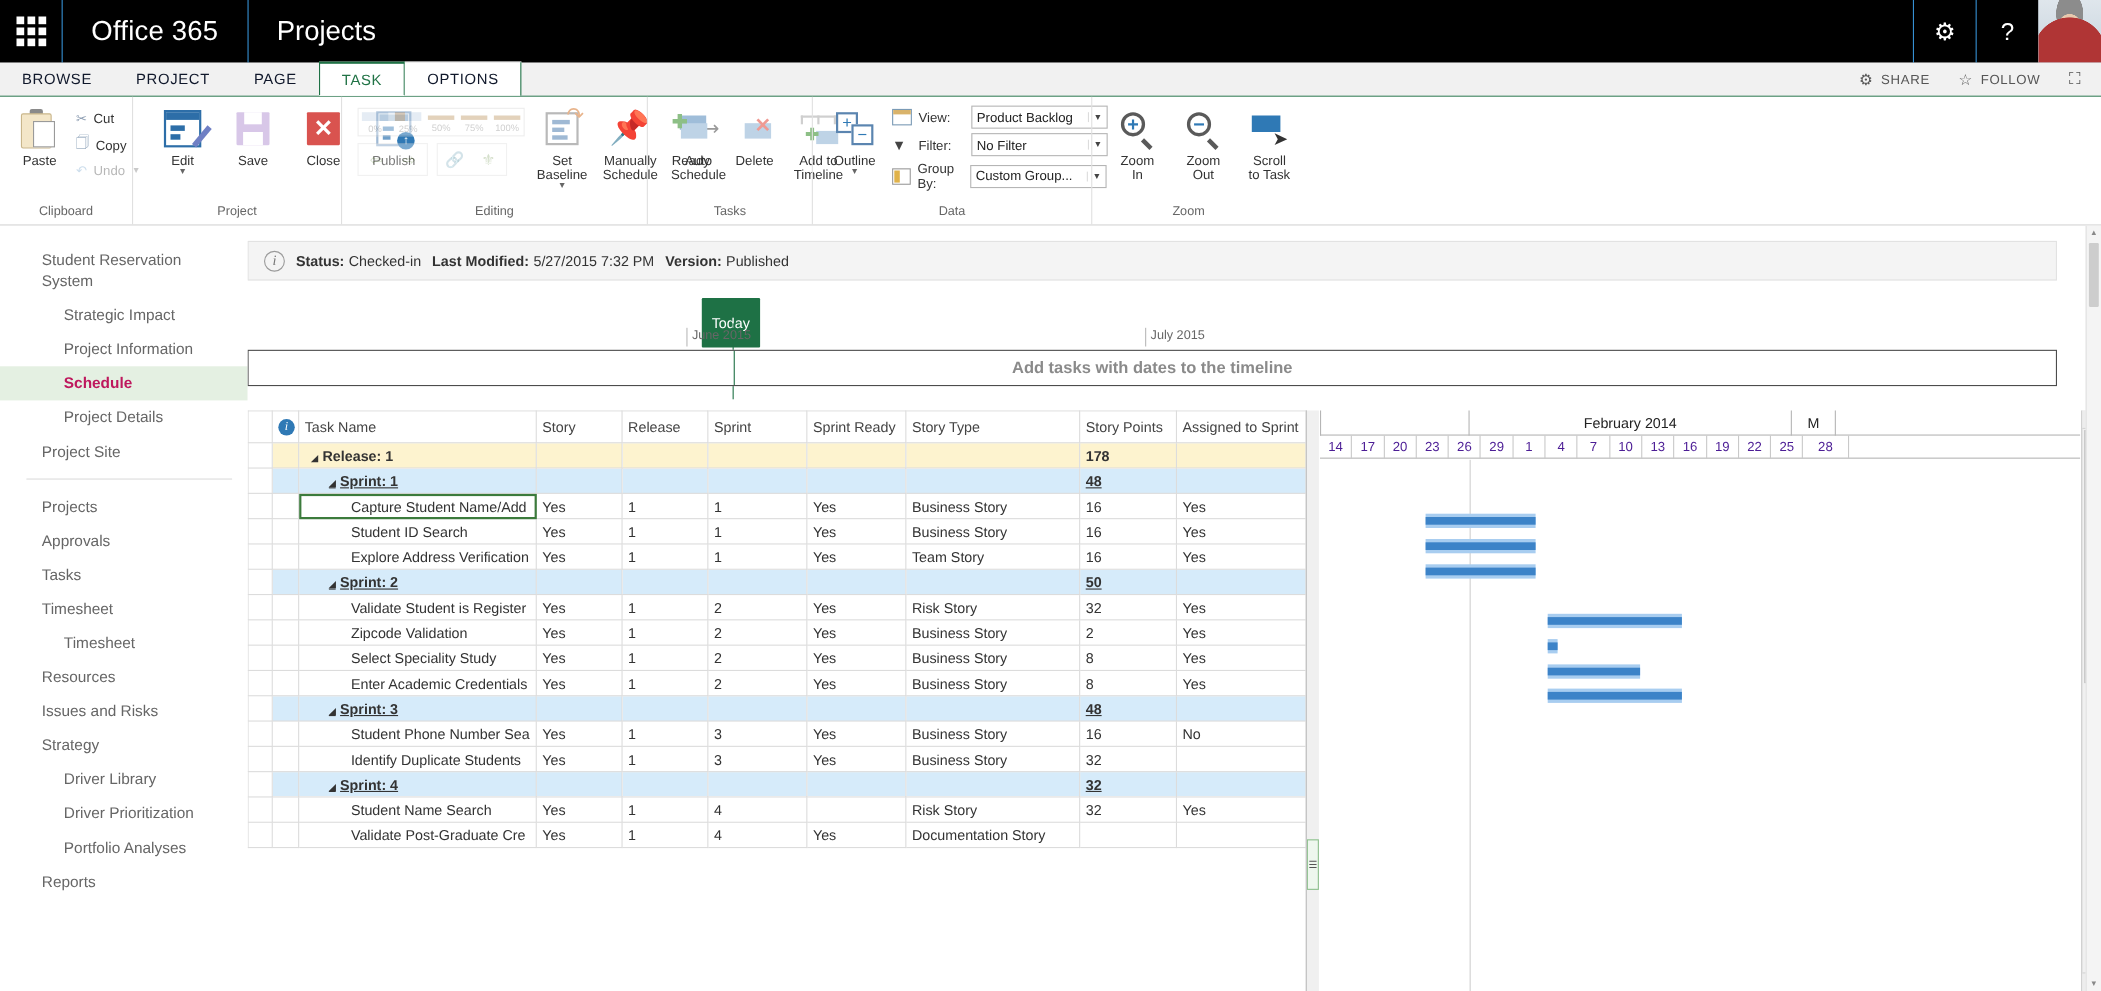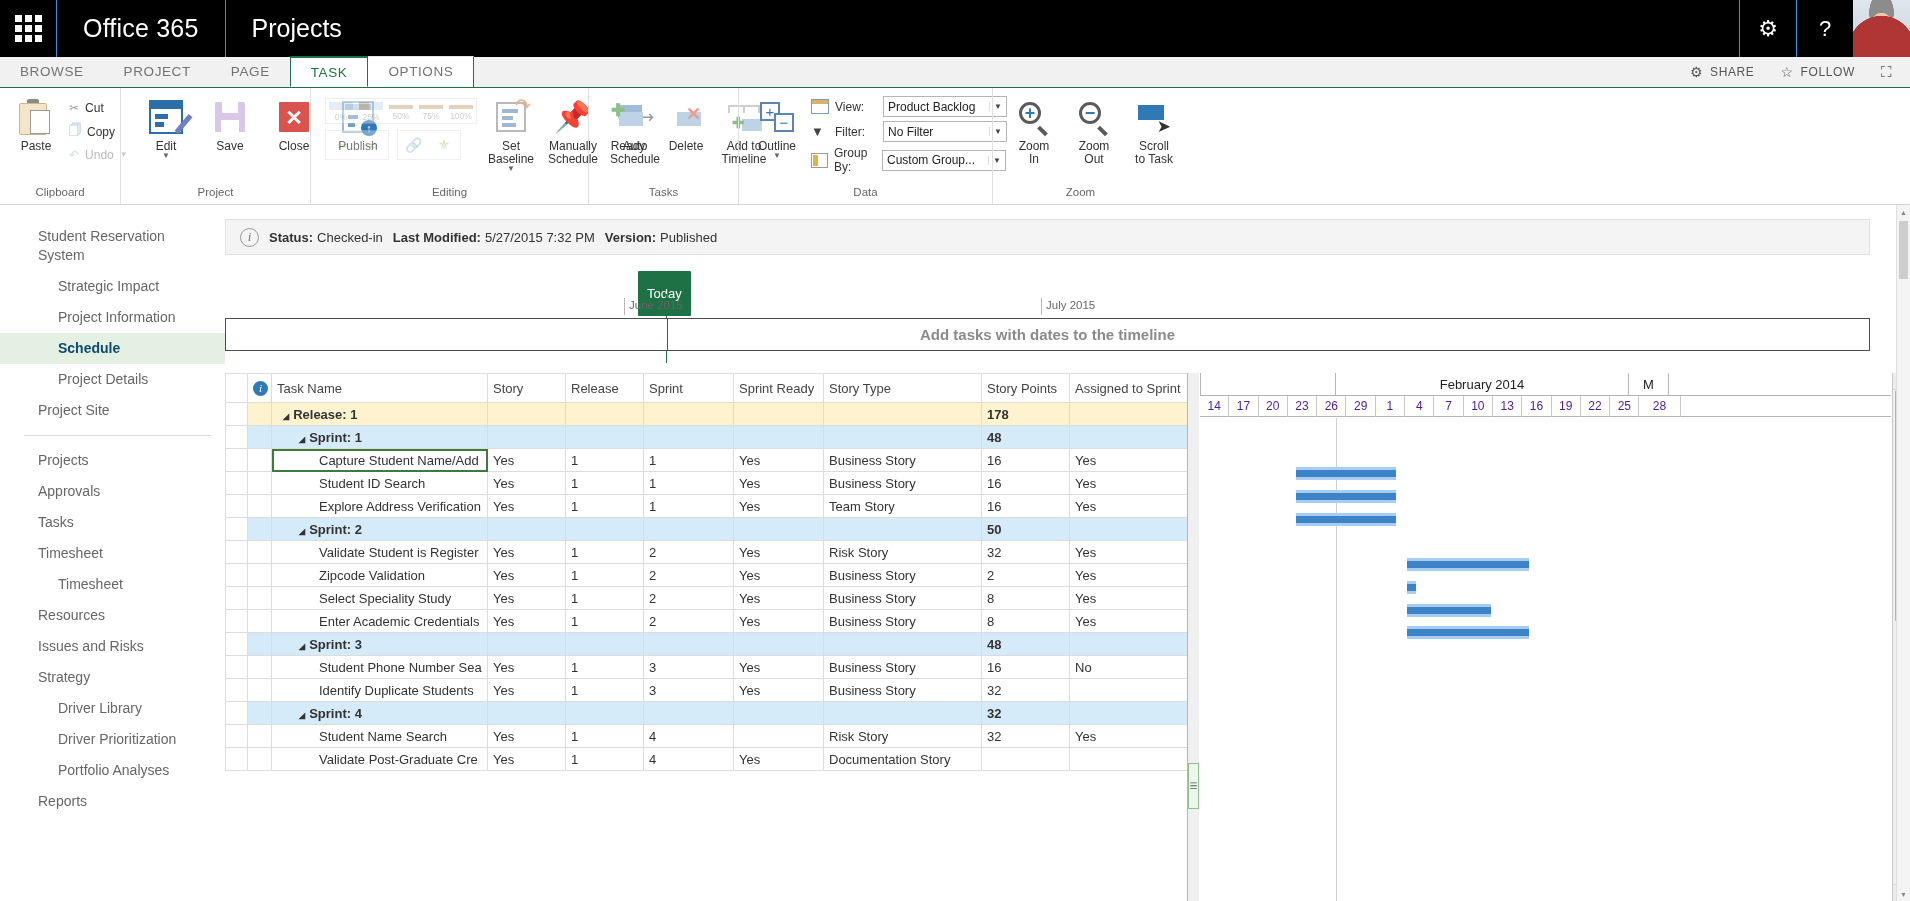--- a/index.html
+++ b/index.html
@@ -46,21 +46,21 @@
       linear-gradient(#dfe6ec, #c7d3dd);
   }
 
   
   .ribbon-tabs {
     height: 31px; background: #f1f1f1; display: flex; align-items: flex-end;
     border-bottom: 1px solid #1e7145; position: relative;
   }
   .rtab {
     padding: 0 20px; height: 30px; line-height: 30px; font-size: 13.5px;
-    color: #737373; letter-spacing: .6px; cursor: pointer; text-transform: uppercase;
+    color: #0f172a; letter-spacing: .6px; cursor: pointer; text-transform: uppercase;
   }
   .rtab.active {
     background: #fff; color: #217346; font-weight: 400;
     border: 1px solid #1e7145; border-bottom: 1px solid #fff; height: 31px;
     line-height: 30px; border-top-width: 2px;
   }
   .rtab.neighbor {
     background: #fff; border-right: 1px solid #1e7145; border-top: 1px solid #e6e6e6; height: 31px;
   }
   .ribbon-right {
@@ -186,21 +186,21 @@
   .ico-scroll .cur { position:absolute; right:-1px; bottom:-2px; font-size:17px; color:#333; }
 
   
   .main { display: flex; height: calc(901px - 57px - 31px - 117px); }
 
   .sidenav { width: 225px; padding-top: 20px; flex-shrink: 0; background:#fff; }
   .nav-item {
     padding: 6px 10px 6px 38px; font-size: 14px; color: #666; cursor: pointer; line-height: 19px;
   }
   .nav-item.child { padding-left: 58px; }
-  .nav-item.selected { background: #e4f0e2; color: #0c4a6e; font-weight: bold; }
+  .nav-item.selected { background: #e4f0e2; color: #be185d; font-weight: bold; }
   .nav-sep { height: 1px; background: #dcdcdc; margin: 9px 14px 9px 24px; }
 
   .content { flex: 1; position: relative; padding: 0 0 0 0; overflow: hidden; }
 
   .statusbar {
     margin: 14px 40px 0 0; height: 36px; background: #f4f4f4; border: 1px solid #e2e2e2;
     display: flex; align-items: center; gap: 10px; padding: 0 14px; font-size: 13px; color: #333;
   }
   .statusbar .i-circ {
     width: 19px; height: 19px; border: 1.5px solid #9a9a9a; border-radius: 50%; color:#777;
@@ -239,21 +239,21 @@
   th.c-story { width: 78px; }
   th.c-release { width: 78px; }
   th.c-sprint { width: 90px; }
   th.c-ready { width: 90px; }
   th.c-type { width: 158px; }
   th.c-points { width: 88px; }
   th.c-assigned { width: 118px; }
   td.c-sel { background: #fff; }
   tr.row-release td { background: #fdf3cf; font-weight: bold; }
   tr.row-release td.c-sel { background: #fff; }
-  tr.row-sprint td { background: #d6ebfa; font-weight: bold; }
+  tr.row-sprint td { background: #d6ebfa; font-weight: bold; text-decoration: underline; }
   tr.row-sprint td.c-sel { background: #fff; }
   tr.row-task td { background: #fff; }
   .tn-l1 { padding-left: 6px; }
   .tn-l2 { padding-left: 22px; }
   .tn-l3 { padding-left: 42px; }
   .tri { font-size: 8px; color: #333; margin-right: 4px; }
   .info-icon {
     width: 15px; height: 15px; border-radius: 50%; background: #2f79b5; color:#fff;
     font-size: 11px; font-style: italic; display:flex; align-items:center; justify-content:center;
     margin: 0 auto; font-family: "Liberation Serif", serif;

